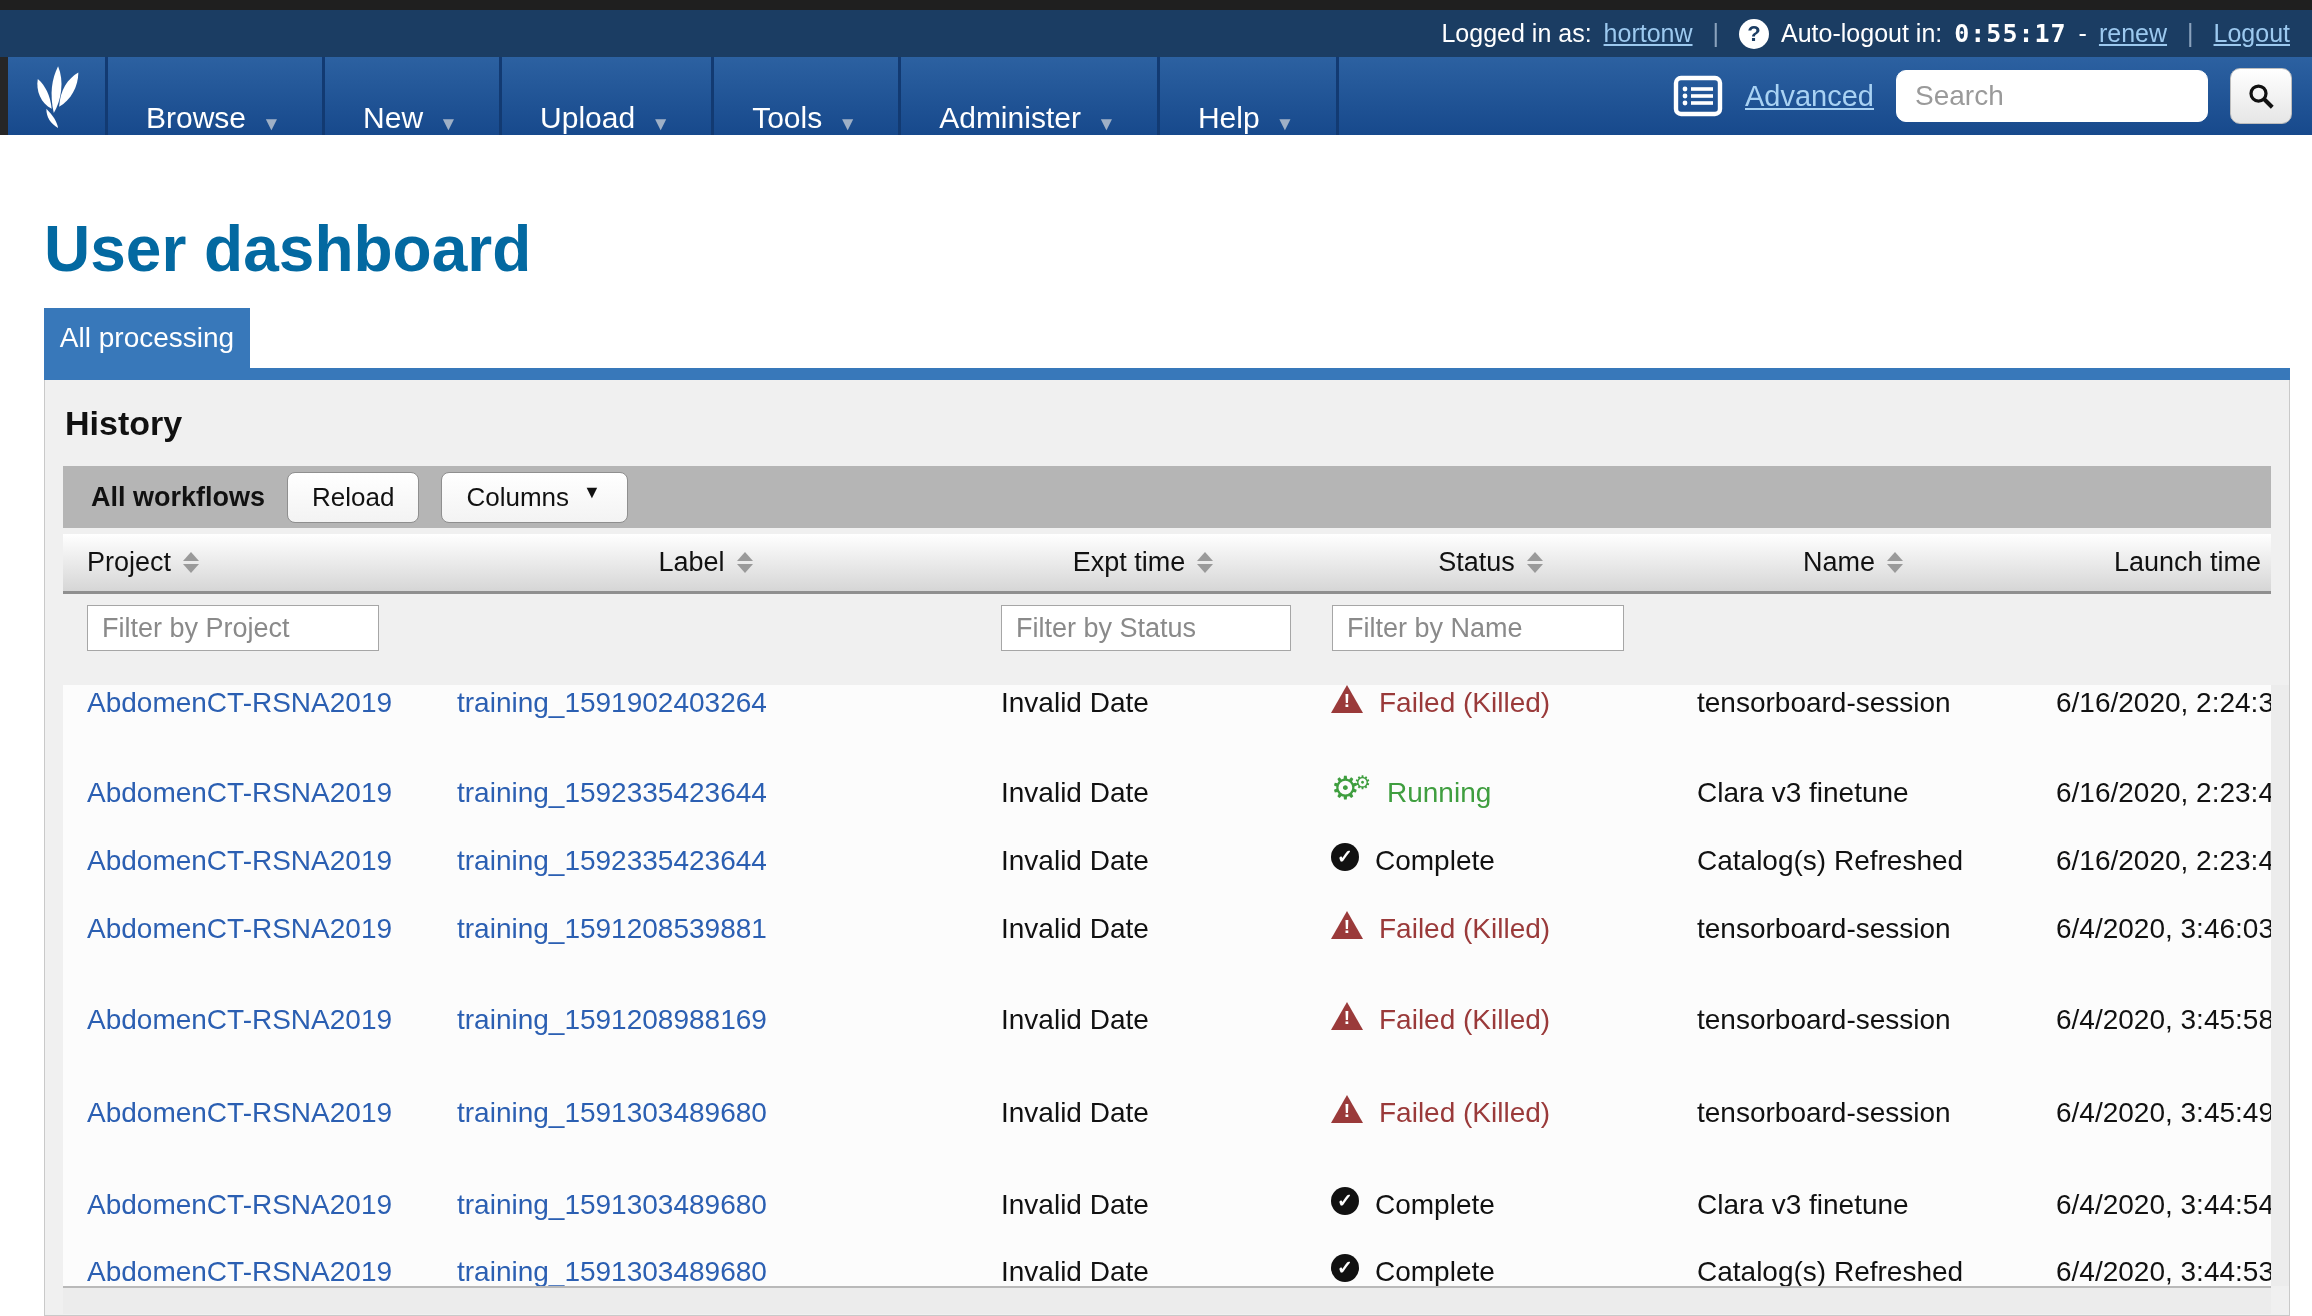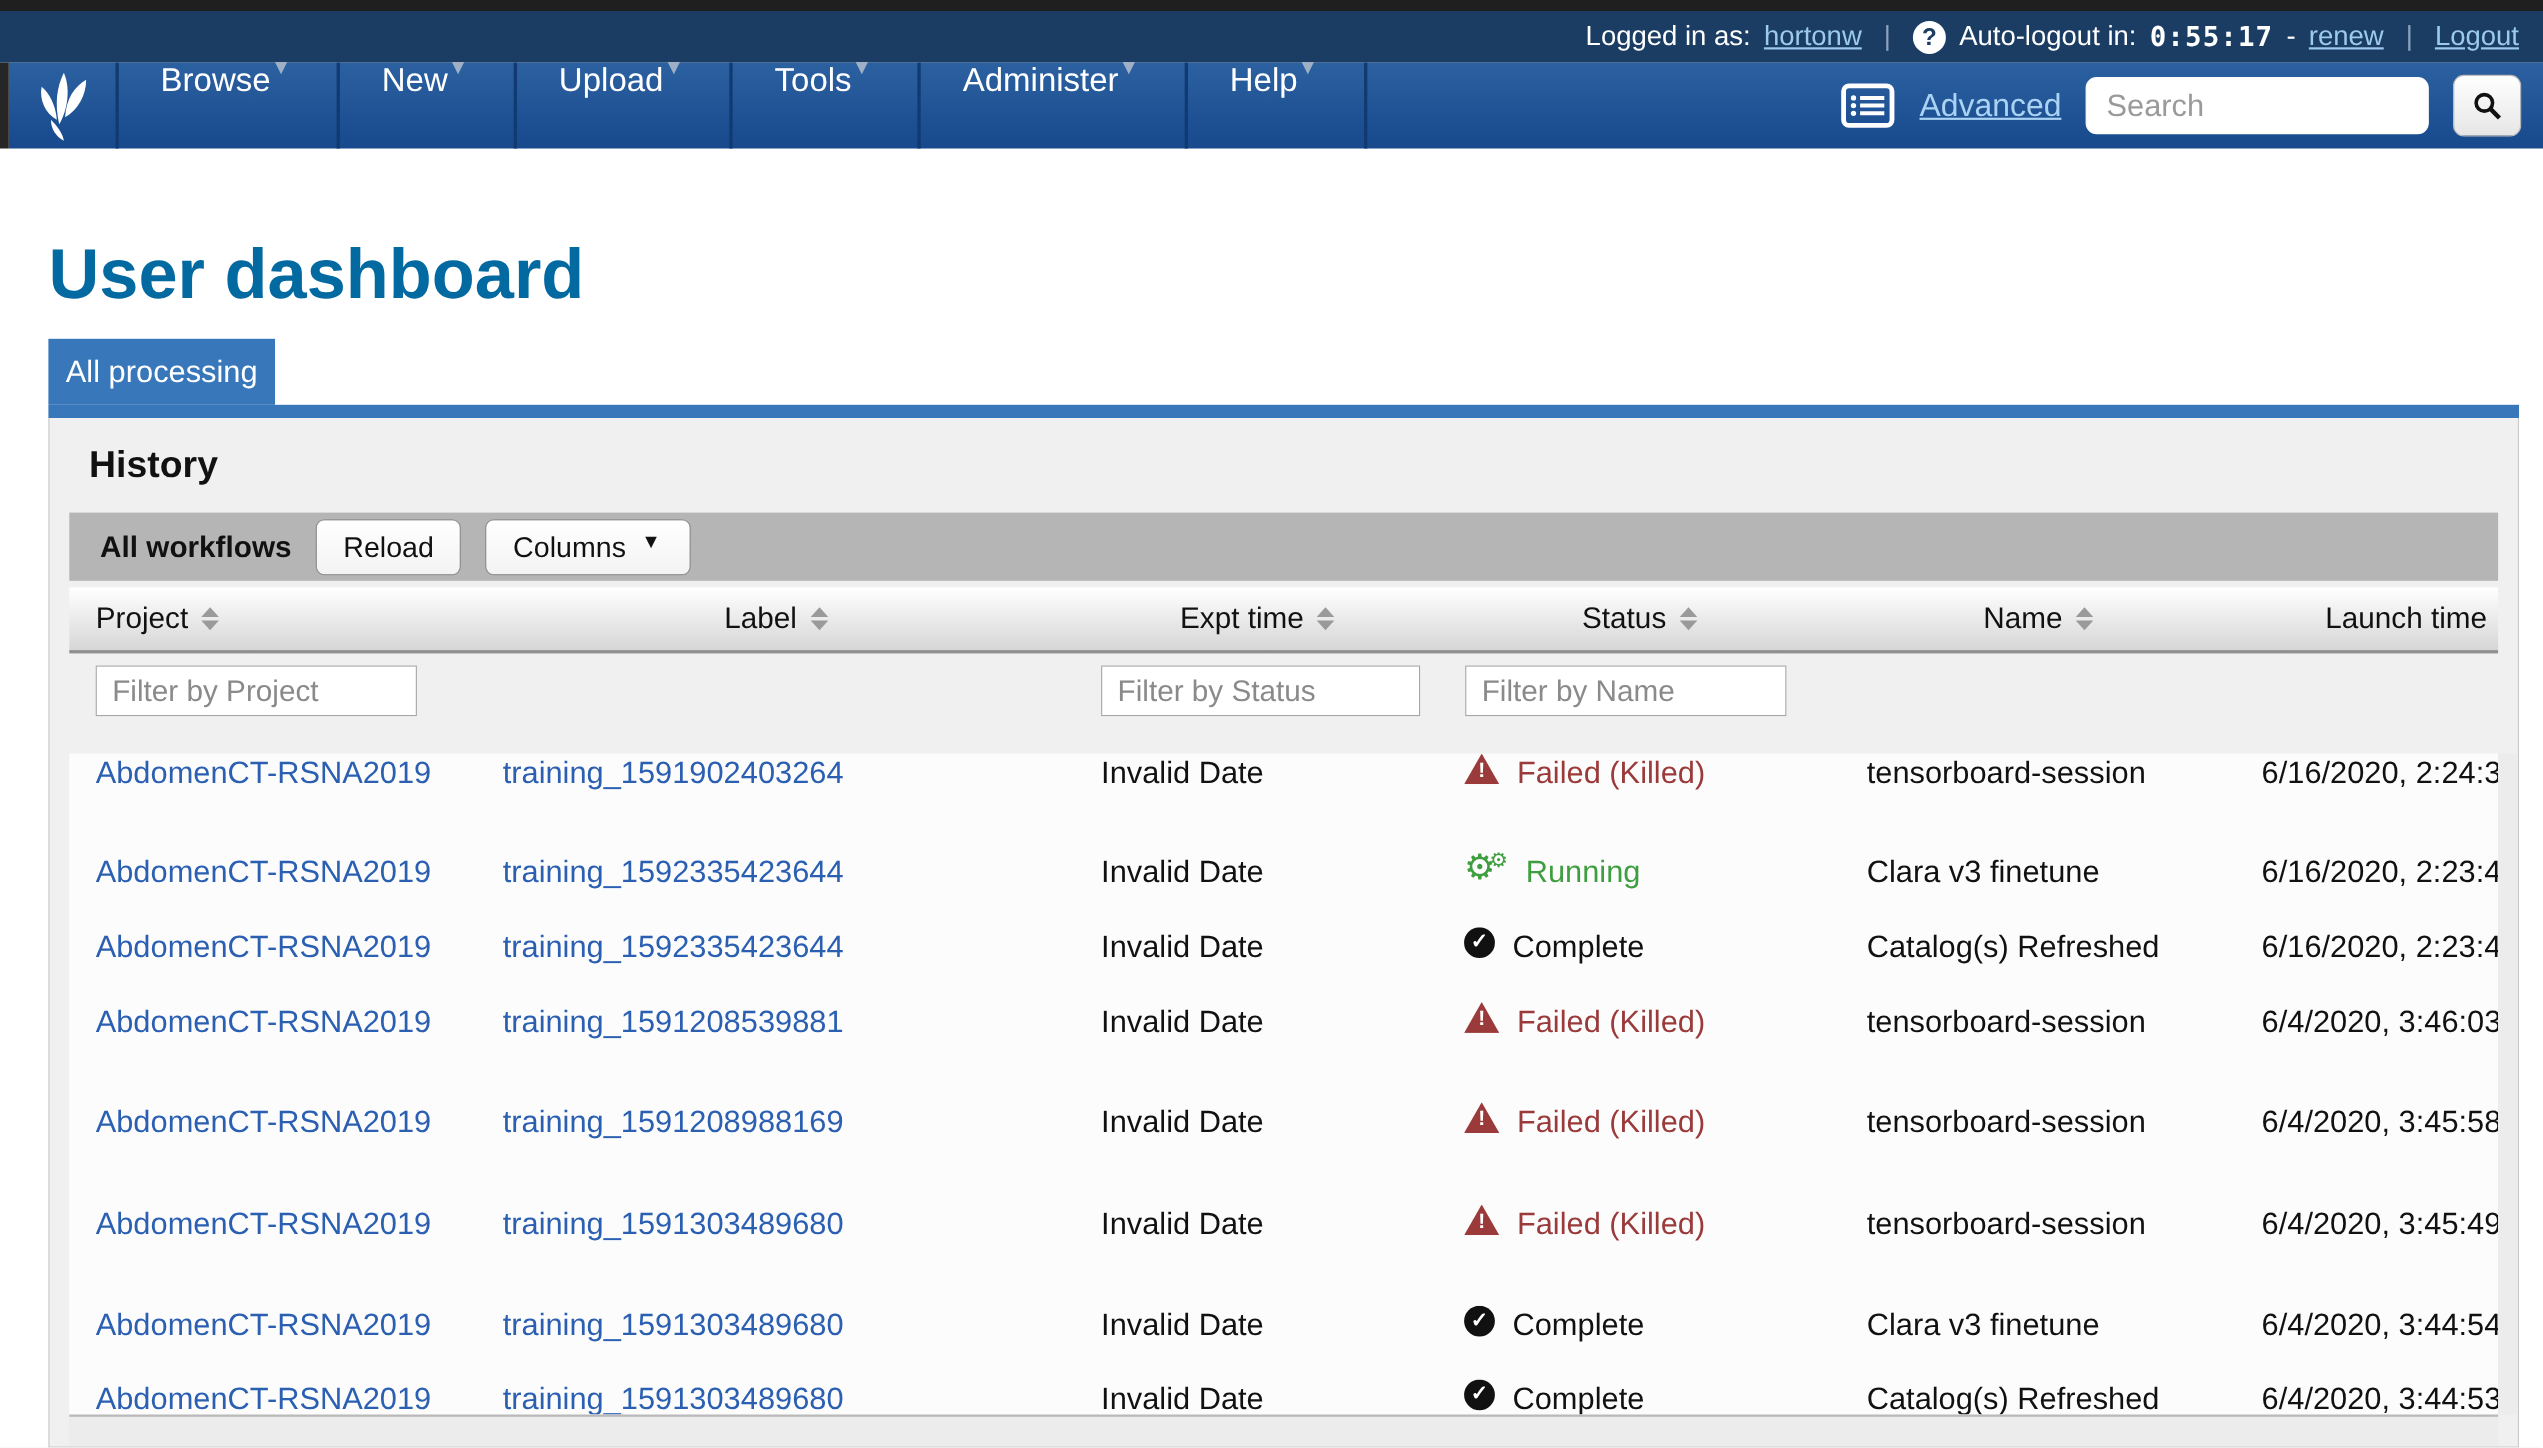--- a/index.html
+++ b/index.html
@@ -27,21 +27,21 @@
 
   
   .navbar {
     position:absolute; top:57px; left:0; width:2312px; height:78px;
     background:linear-gradient(#2c61a1,#17498c);
     border-left:8px solid #262626;
     display:flex; align-items:stretch;
   }
   .logo-tile { width:100px; display:flex; align-items:center; justify-content:center; border-right:3px solid #123a72; }
   .nav-item {
-    display:flex; align-items:flex-start; padding:0 38px;
+    display:flex; align-items:flex-end; gap:16px; padding:0 38px;
     color:#fff; font-size:30px; border-right:3px solid #123a72; cursor:pointer;
   }
   .caret { position:relative; width:22px; height:16px; display:inline-block; }
   .caret::after {
     content:"▼"; position:absolute; left:0; top:-6px;
     font-size:19px; color:#9fb0c6;
   }
   .nav-right { margin-left:auto; display:flex; align-items:center; gap:22px; padding-right:20px; }
   .advanced-link { color:#a9d2f3; font-size:29px; text-decoration:underline; }
   .search-input {
@@ -59,21 +59,21 @@
   .tab {
     position:absolute; left:44px; top:308px; width:206px; height:60px; background:#3878ba;
     color:#fff; font-size:28px; display:flex; align-items:center; justify-content:center; cursor:pointer;
   }
   .tab-underline { position:absolute; left:44px; top:368px; width:2246px; height:12px; background:#3878ba; }
   .panel {
     position:absolute; left:44px; top:380px; width:2246px; height:936px;
     background:#f0f0f0; border:1px solid #c9c9c9; border-top:none; overflow:hidden;
   }
 
-  .history-heading { position:absolute; left:20px; top:24px; font-size:34px; font-weight:bold;margin-left:16px; }
+  .history-heading { position:absolute; left:20px; top:24px; font-size:34px; font-weight:bold; }
 
   .toolbar {
     position:absolute; left:18px; top:86px; width:2208px; height:62px; background:#b5b5b5;
     display:flex; align-items:center; gap:22px; padding-left:28px;
   }
   .toolbar .scope { font-size:27px; font-weight:bold; color:#111; }
   .btn {
     font-family:"Liberation Sans",sans-serif; font-size:26px; color:#111;
     background:linear-gradient(#ffffff,#f3f3f3); border:1px solid #8f8f8f; border-radius:8px;
     padding:9px 24px; cursor:pointer; display:inline-flex; align-items:center; gap:14px;

